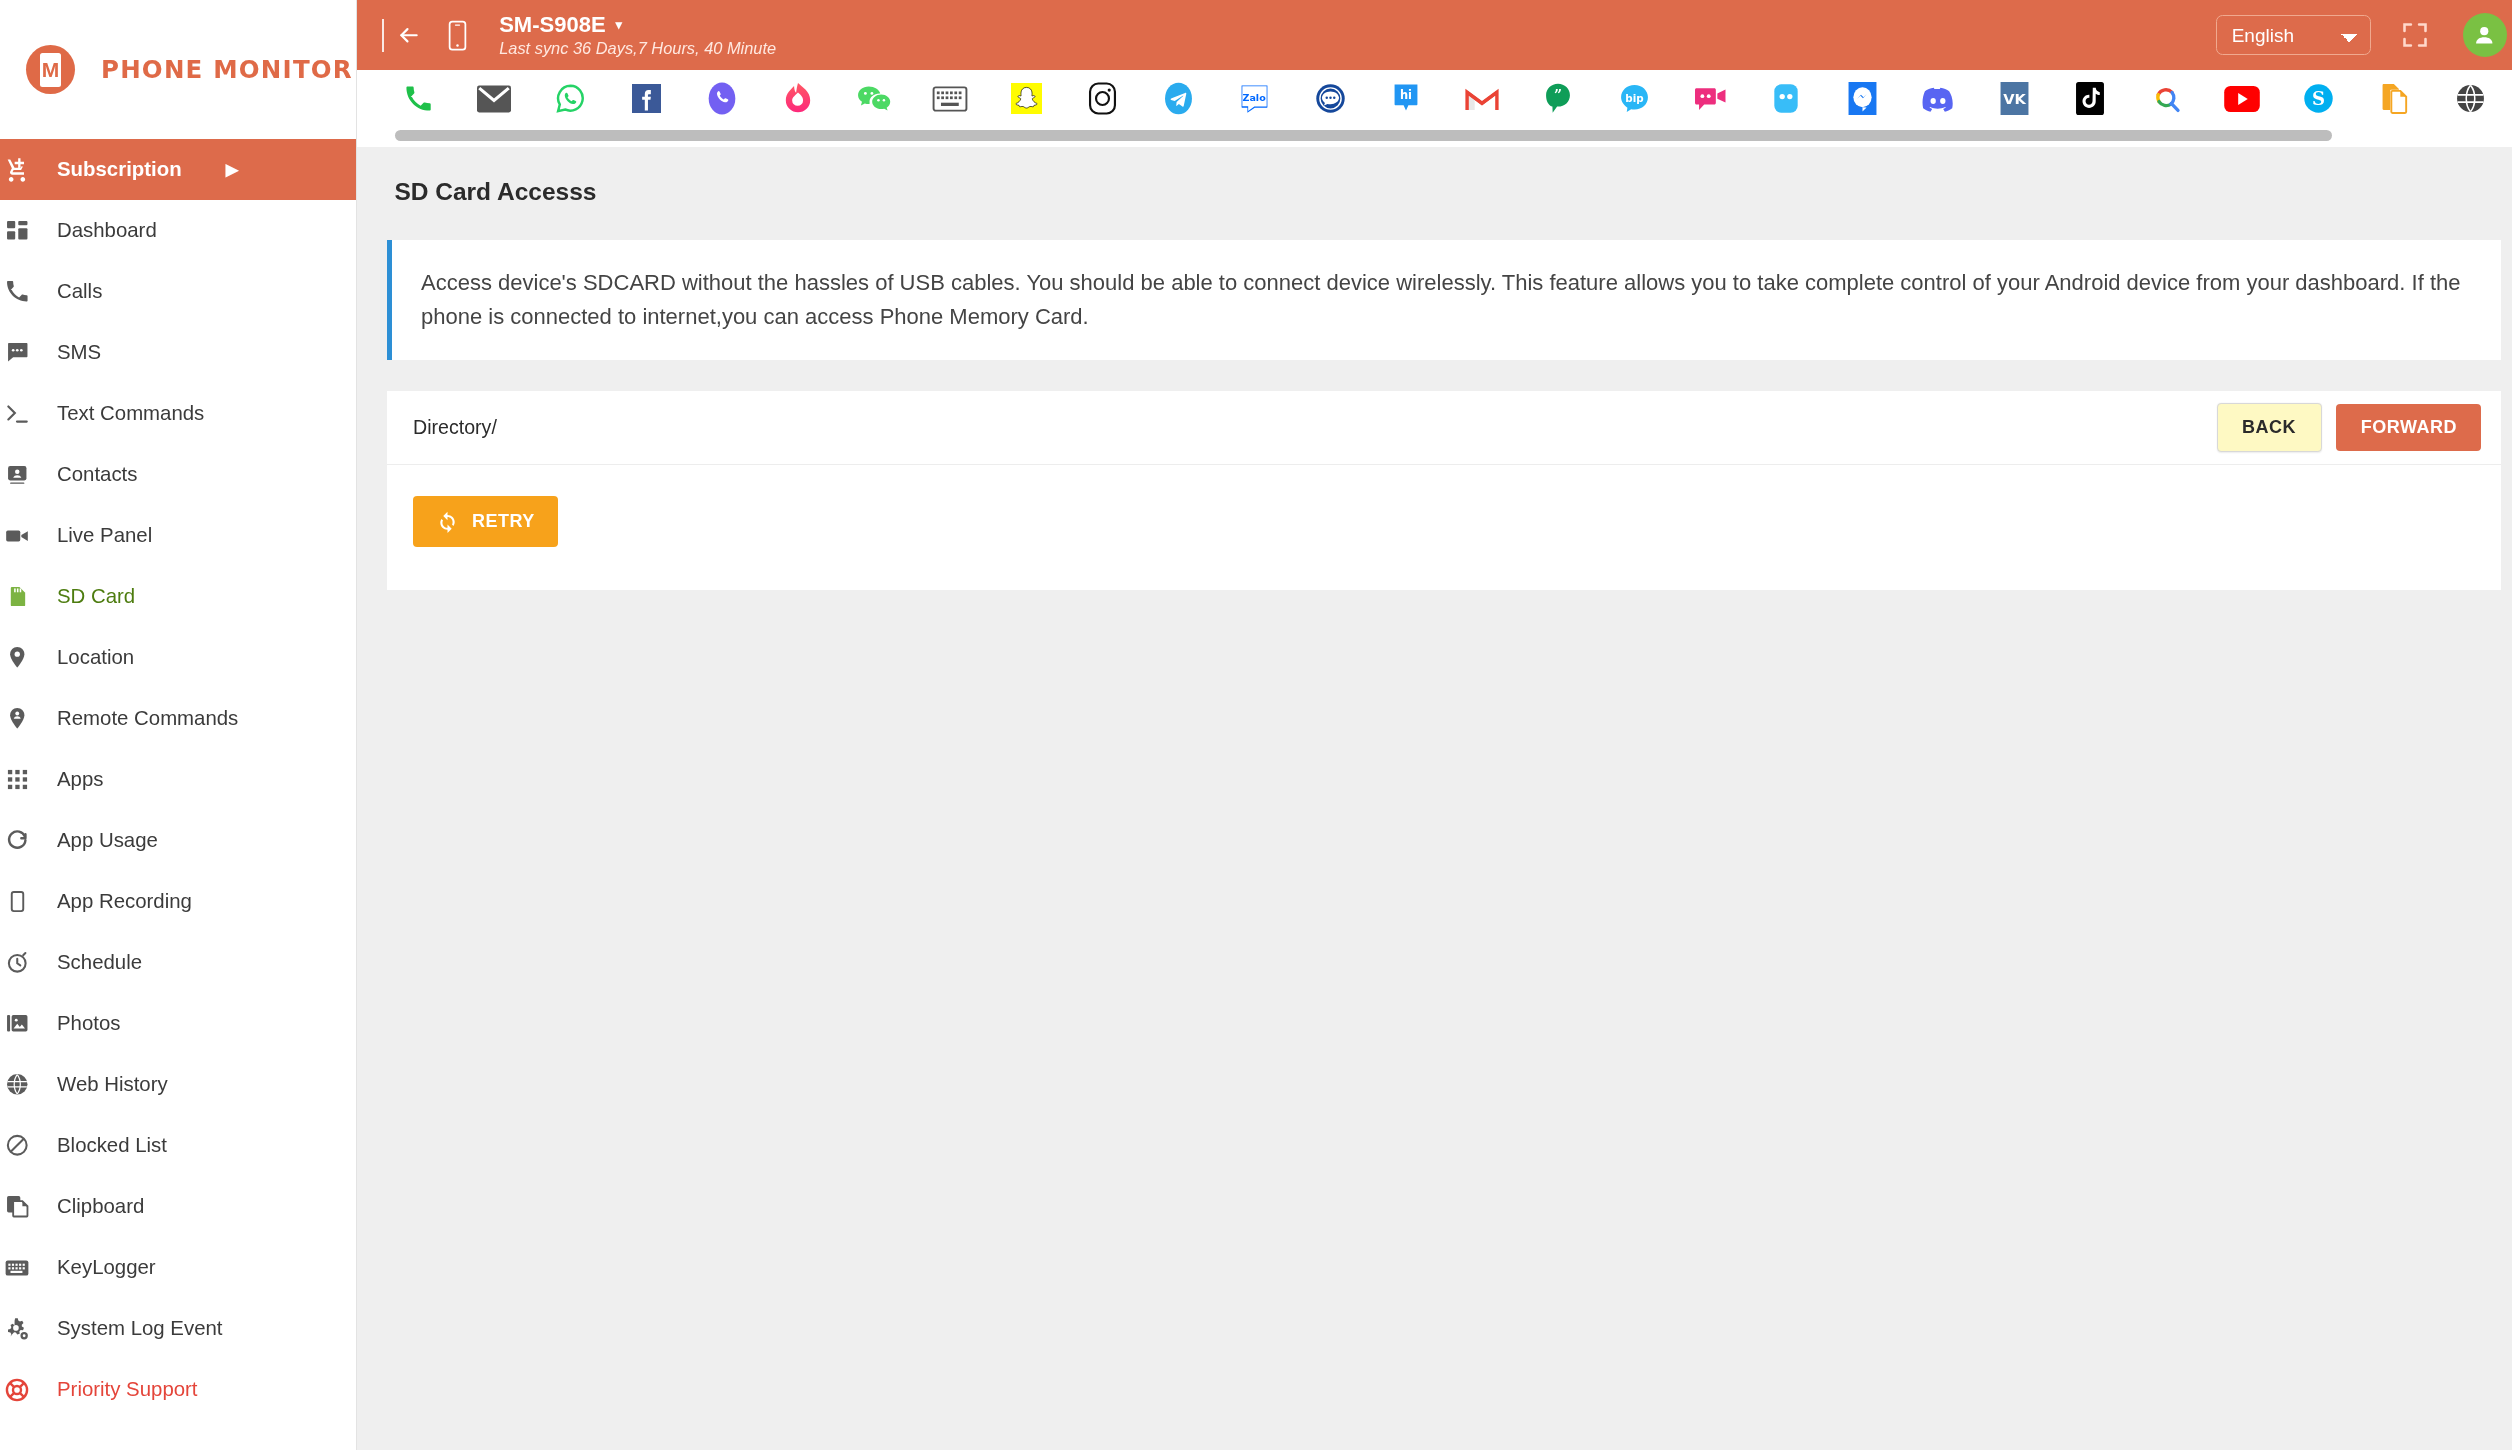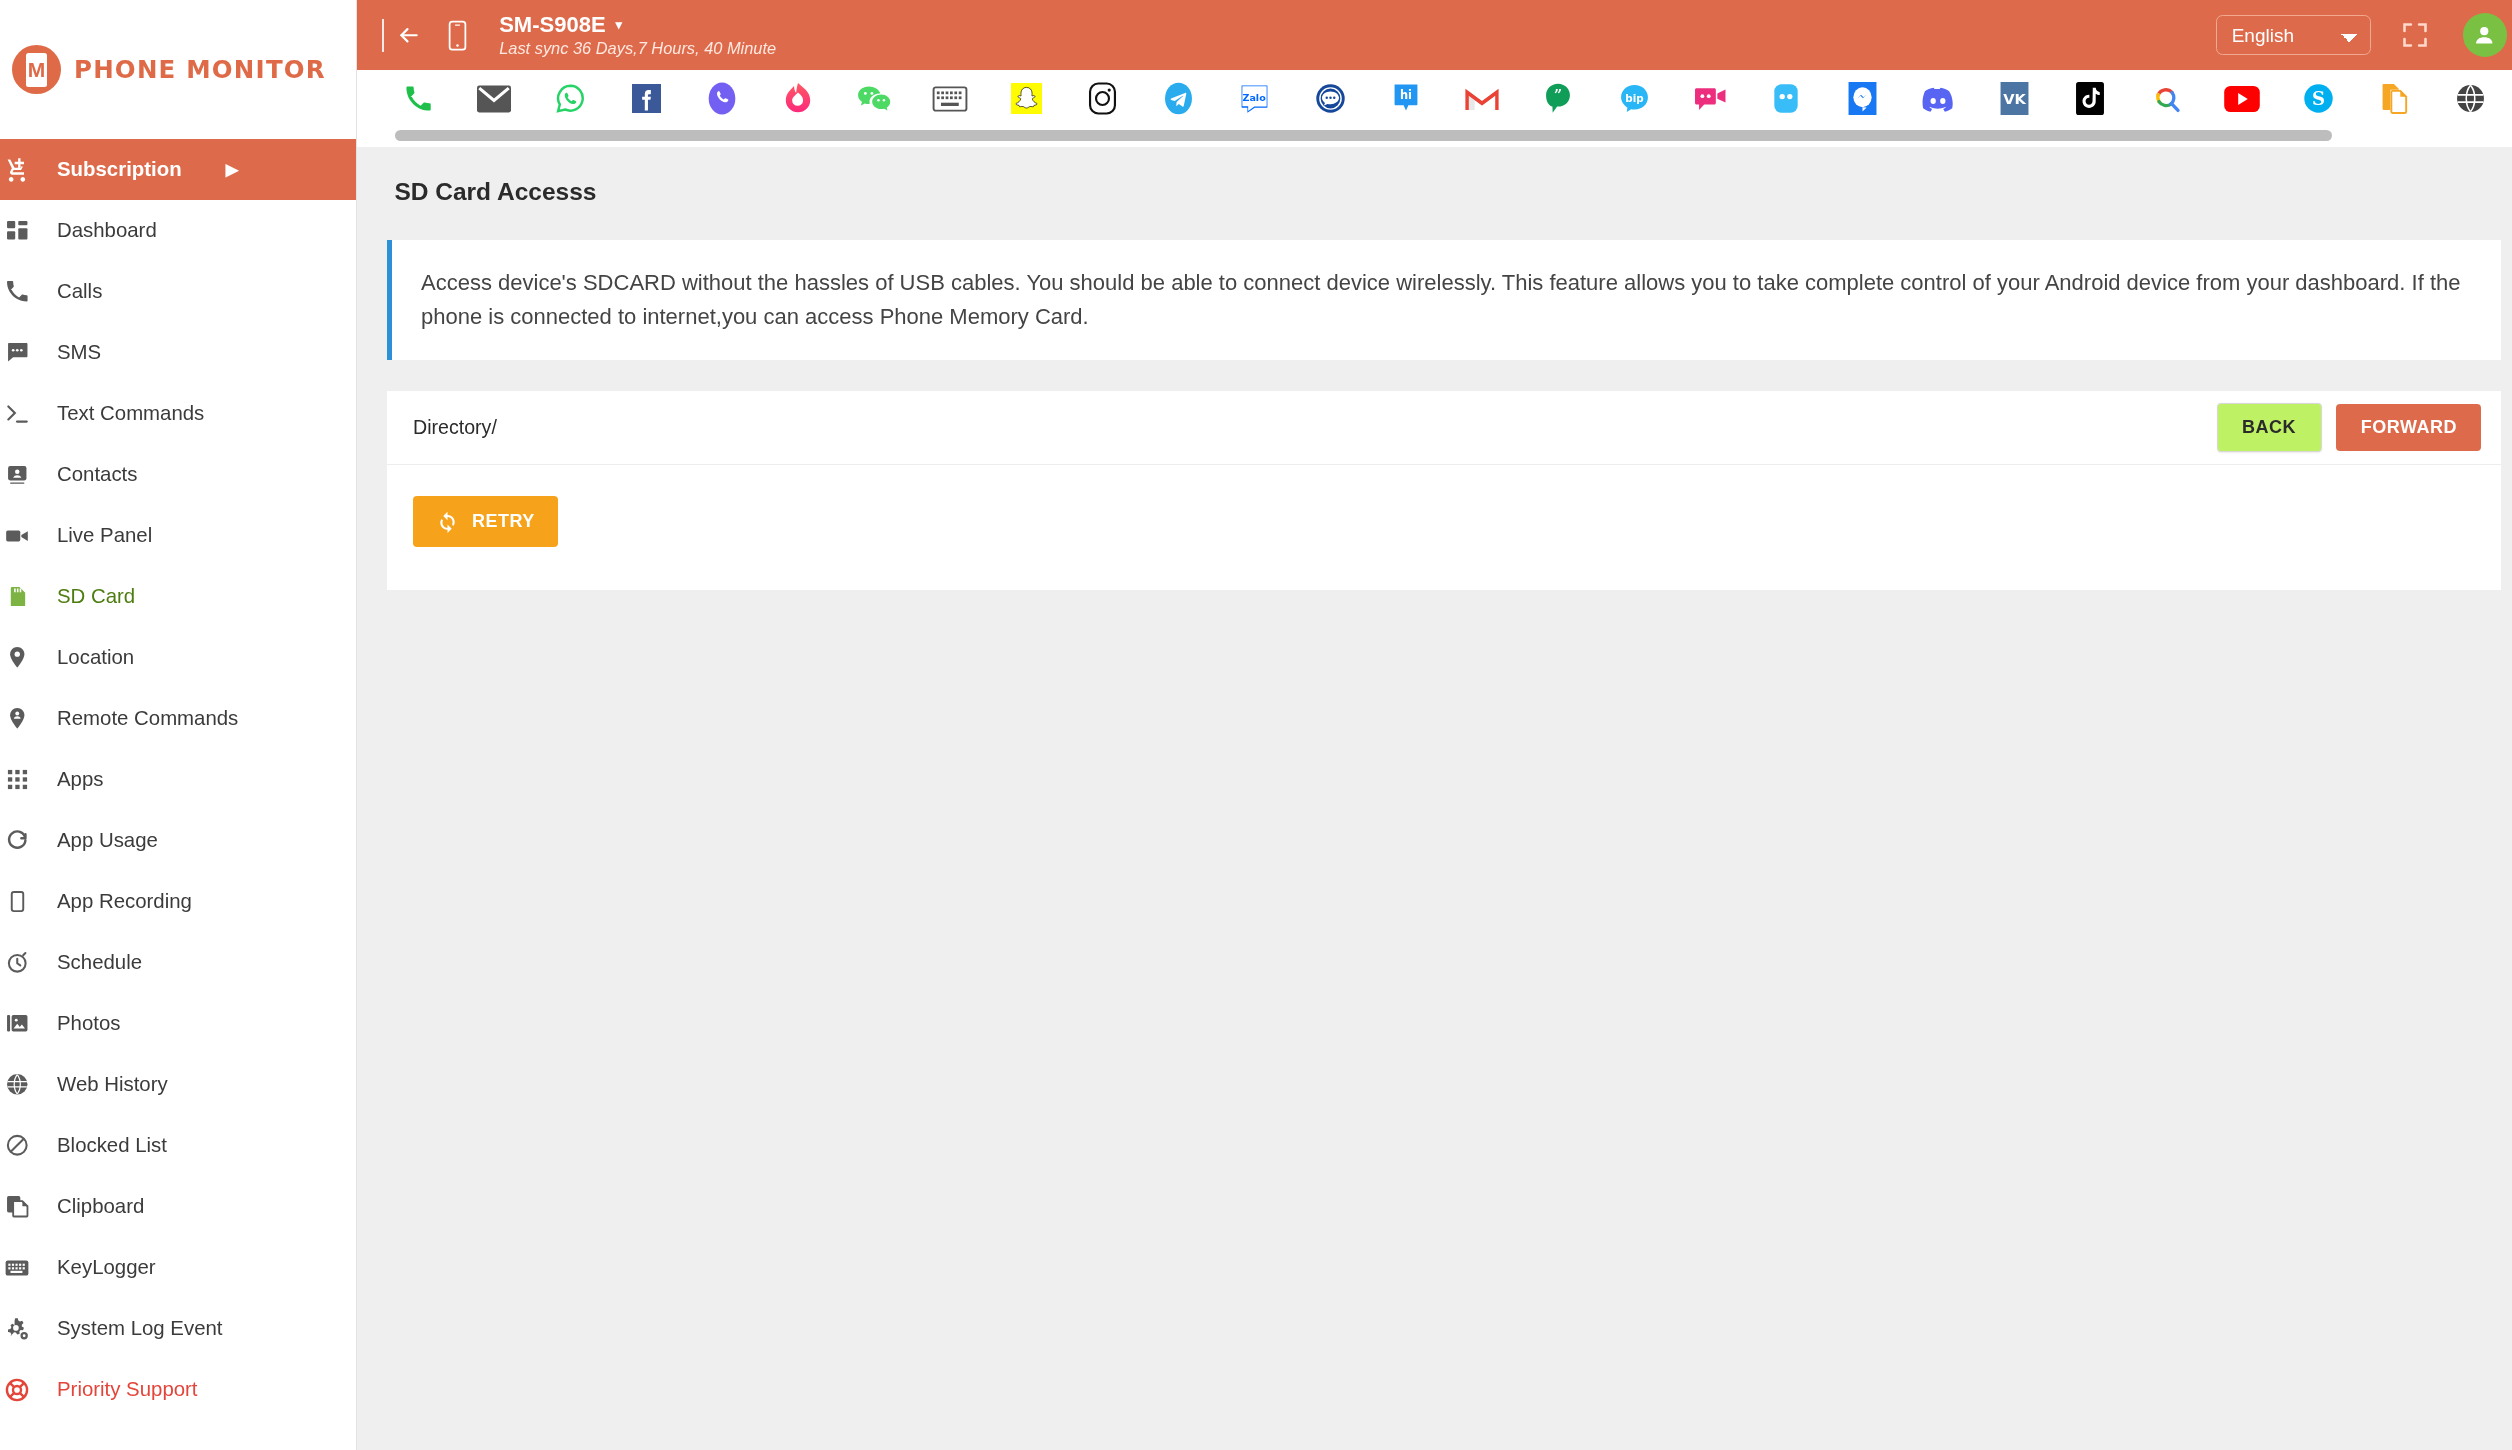--- a/index.html
+++ b/index.html
@@ -14,21 +14,21 @@
   
   .sidebar {
     width: 357px; min-width: 357px; height: 1451px;
     background: #ffffff;
     border-right: 0.8px solid #e3e3e3;
     display: flex; flex-direction: column;
     overflow: hidden;
   }
   .brand {
     height: 139px; display: flex; align-items: center;
-    padding-left: 12px; gap: 13px; background: #fff;
+    padding-left: 26px; gap: 26px; background: #fff;
   }
   .brand-mark {
     width: 49px; height: 49px; border-radius: 50%;
     background: #df6a47; position: relative; flex: none;
     display: flex; align-items: center; justify-content: center;
   }
   .brand-mark .phone {
     width: 21px; height: 34px; background: #fff; border-radius: 2.5px;
     position: relative;
   }
@@ -138,21 +138,21 @@
     padding: 0 19.6px 0 26px; border-bottom: 0.8px solid #ededed;
   }
   .dir-label { font-size: 19.6px; color: #2b2b2b; font-weight: 400; }
   .dir-spacer { flex: 1; }
   .btn {
     font-size: 18px; font-weight: 700; letter-spacing: 0.5px;
     padding: 13px 24.5px; border-radius: 4.1px; cursor: pointer;
     border: none; font-family: "Liberation Sans", sans-serif;
   }
   .btn-back {
-    background: #bef264; color: #2b2b2b; border: 0.8px solid #d8d8d8;
+    background: #fef9c3; color: #2b2b2b; border: 0.8px solid #d8d8d8;
     margin-right: 14.7px; box-shadow: 0 0.8px 1.6px rgba(0,0,0,.08);
   }
   .btn-forward { background: #dd6b4b; color: #fff; }
   .card-body { padding: 31px 26px 43px 26px; min-height: 114px; }
   .btn-retry {
     background: #f7a21b; color: #fff; display: inline-flex; align-items: center;
     gap: 13px; padding: 14px 23px;
   }
   .btn-retry .rico { width: 23px; height: 23px; display:flex; align-items:center; justify-content:center; }
 </style>

